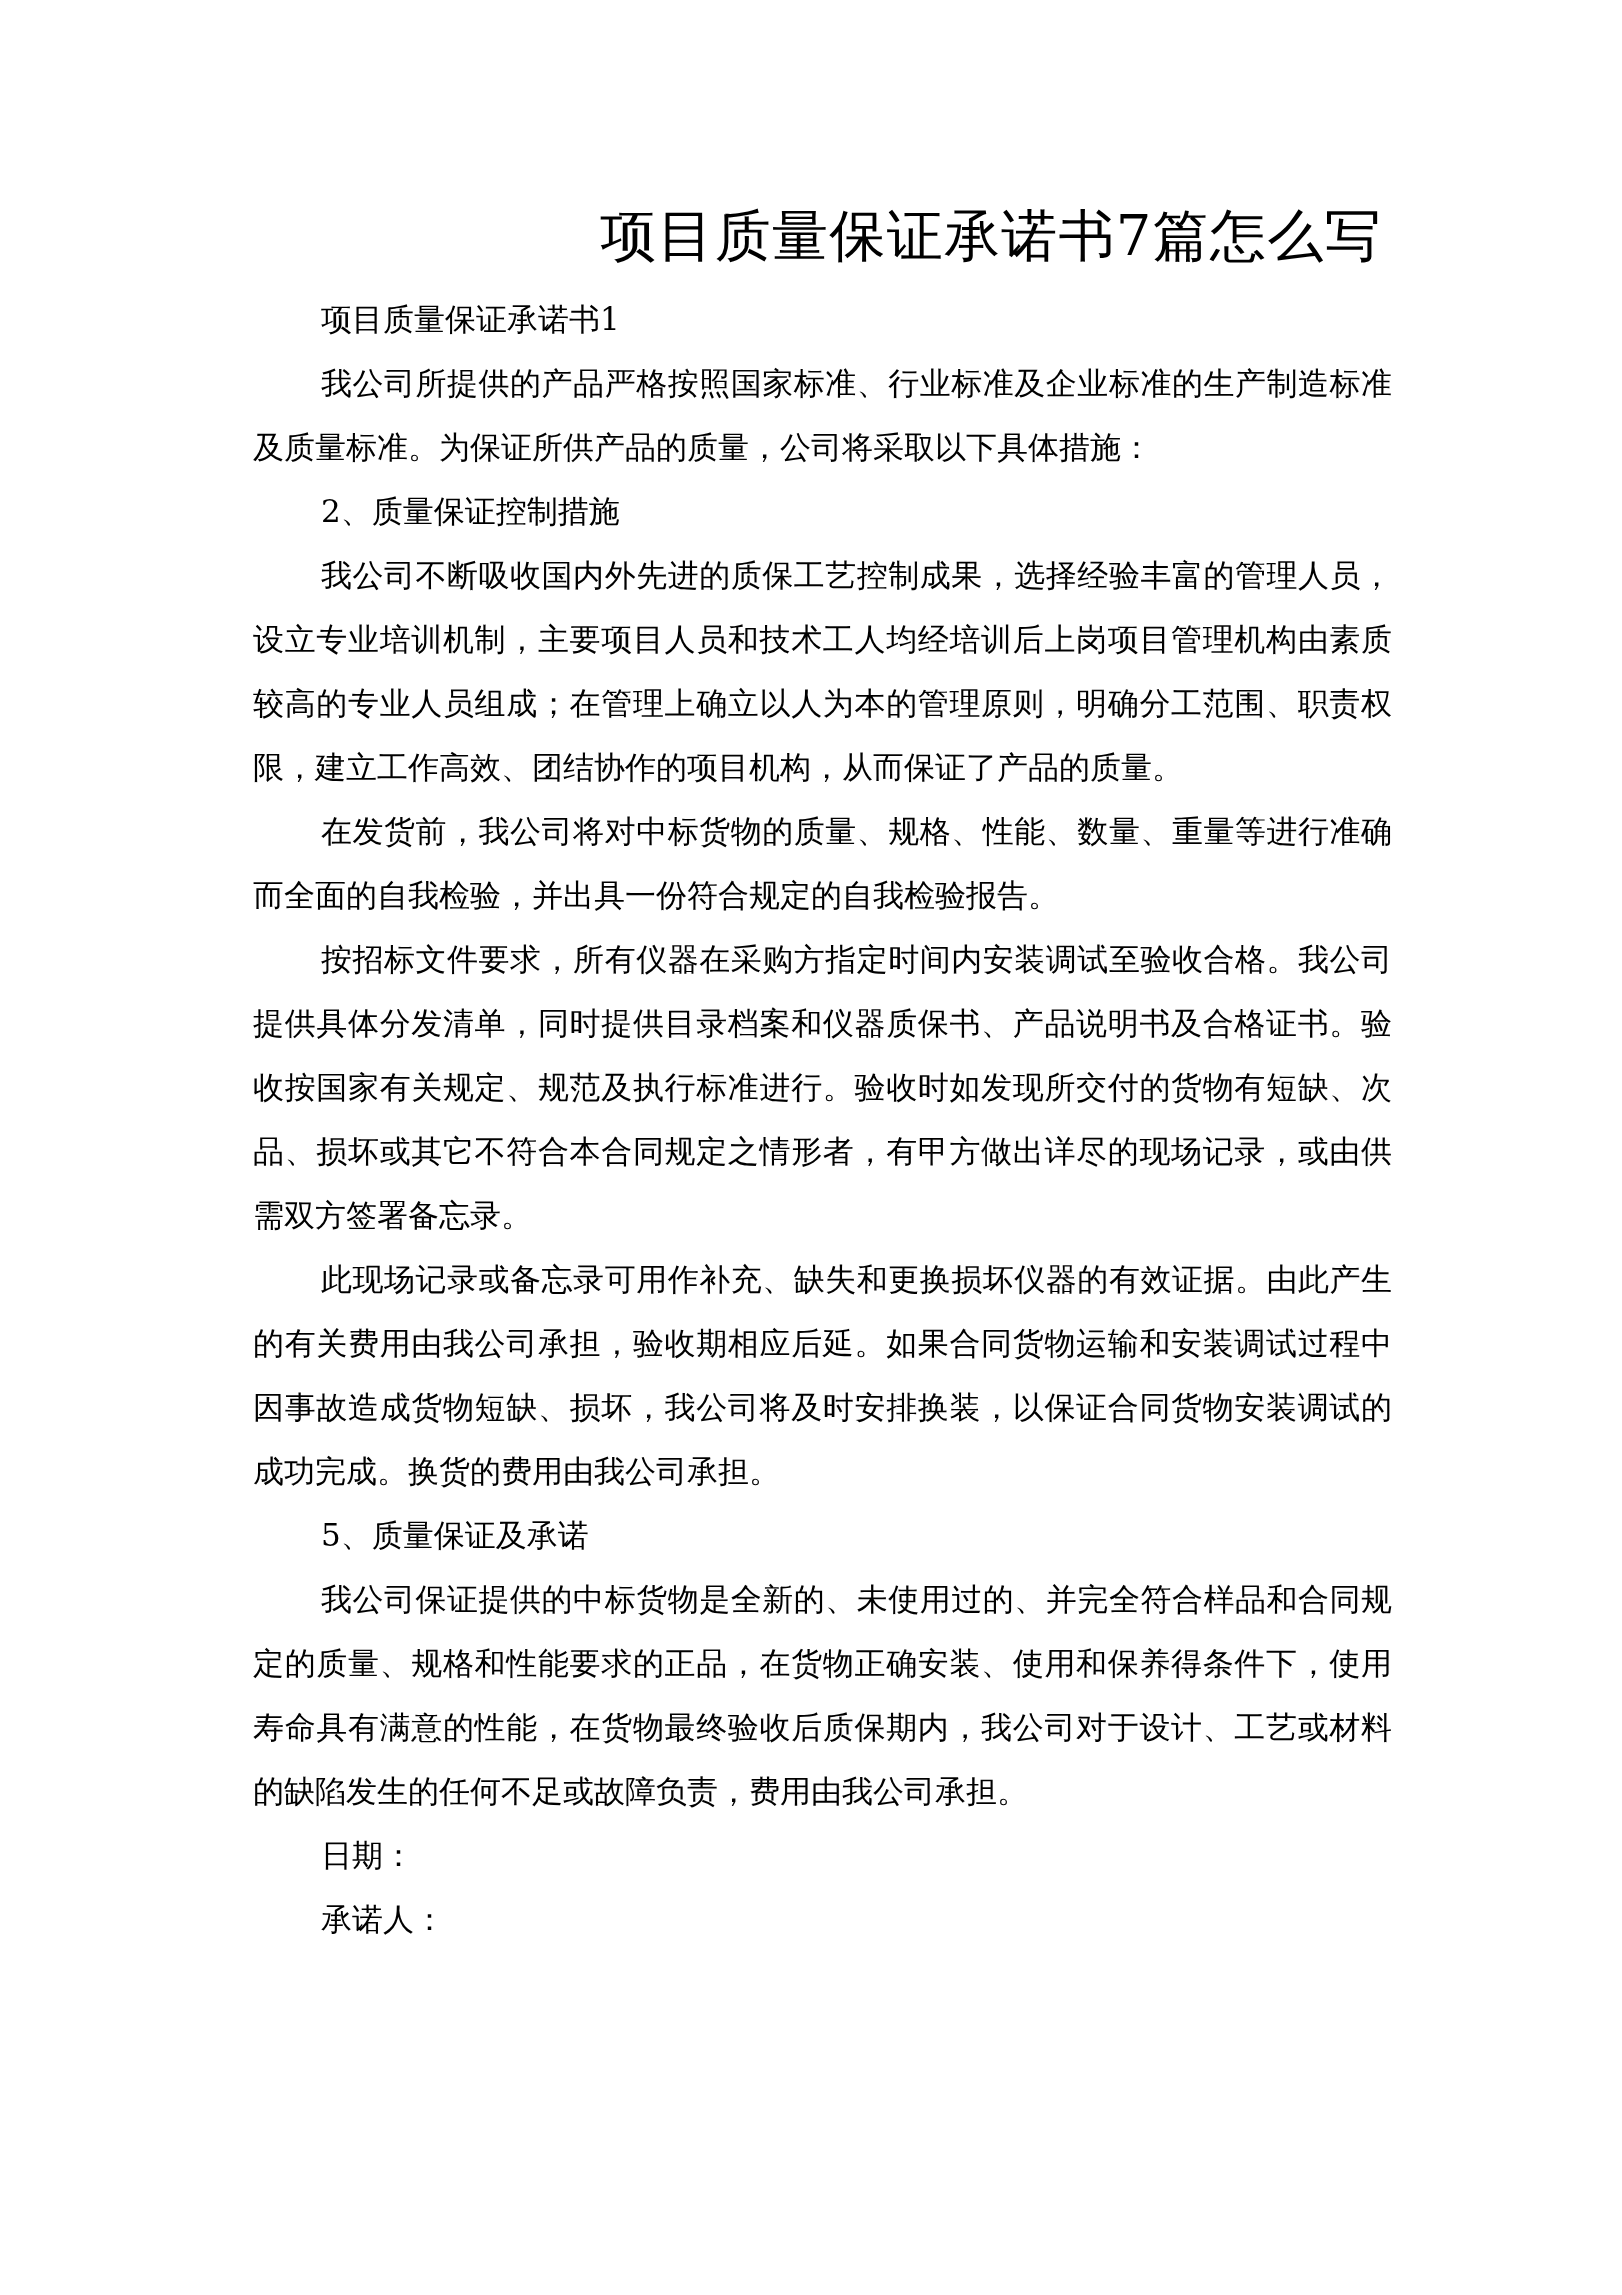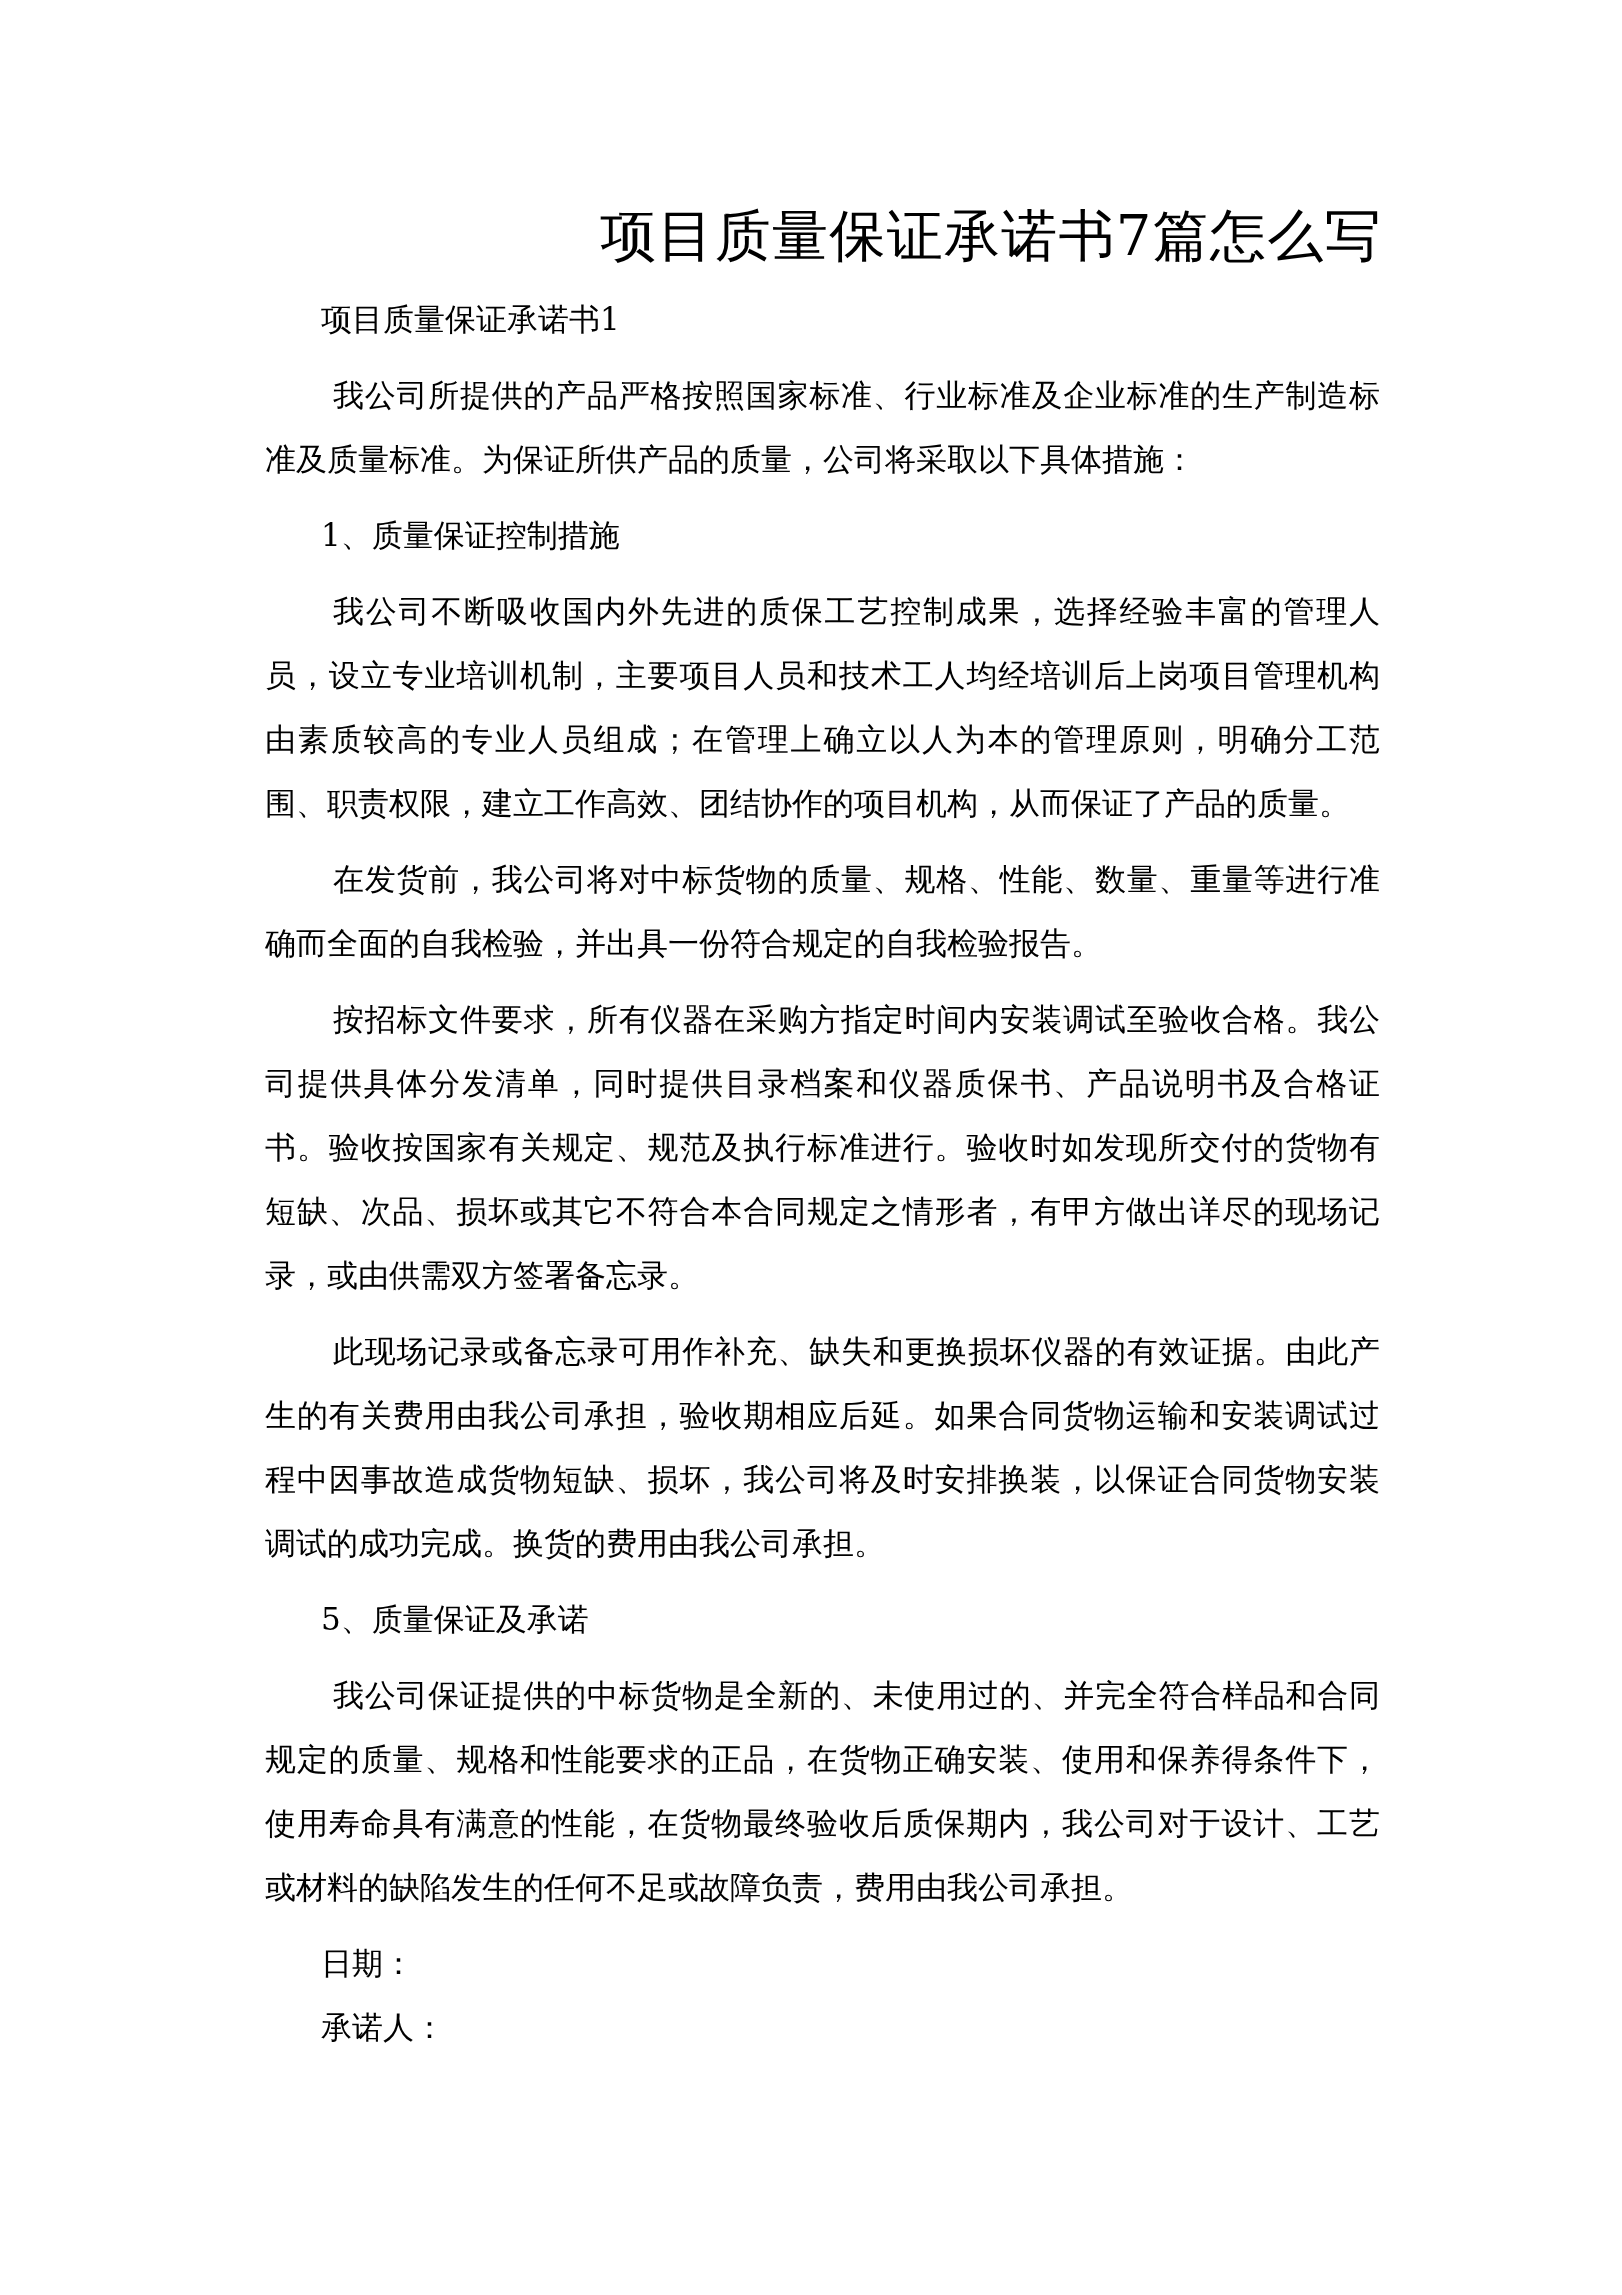--- a/index.html
+++ b/index.html
@@ -34,42 +34,42 @@
     }
     .body {
       position: absolute;
       left: 10px;
       top: 287px;
       width: 1139px;
       font-size: 31px;
       line-height: 64px;
     }
     .para {
-      margin: 12px;
+      margin: 0;
       text-indent: 68px;
       text-align: justify;
       text-align-last: left;
       word-break: break-all;
     }
     .heading {
       margin: 0;
       text-indent: 68px;
     }
   </style>
 </head>
 <body>
 
 <div class="page">
   <div class="title">项目质量保证承诺书7篇怎么写</div>
 
   <div class="body">
     <p class="heading">项目质量保证承诺书1</p>
     <p class="para">我公司所提供的产品严格按照国家标准、行业标准及企业标准的生产制造标准及质量标准。为保证所供产品的质量，公司将采取以下具体措施：</p>
 
-    <p class="heading">1、质量保证控制措施</p>
+    <p class="heading">2、质量保证控制措施</p>
     <p class="para">我公司不断吸收国内外先进的质保工艺控制成果，选择经验丰富的管理人员，设立专业培训机制，主要项目人员和技术工人均经培训后上岗项目管理机构由素质较高的专业人员组成；在管理上确立以人为本的管理原则，明确分工范围、职责权限，建立工作高效、团结协作的项目机构，从而保证了产品的质量。</p>
 
     <p class="para">在发货前，我公司将对中标货物的质量、规格、性能、数量、重量等进行准确而全面的自我检验，并出具一份符合规定的自我检验报告。</p>
 
     <p class="para">按招标文件要求，所有仪器在采购方指定时间内安装调试至验收合格。我公司提供具体分发清单，同时提供目录档案和仪器质保书、产品说明书及合格证书。验收按国家有关规定、规范及执行标准进行。验收时如发现所交付的货物有短缺、次品、损坏或其它不符合本合同规定之情形者，有甲方做出详尽的现场记录，或由供需双方签署备忘录。</p>
     <p class="para">此现场记录或备忘录可用作补充、缺失和更换损坏仪器的有效证据。由此产生的有关费用由我公司承担，验收期相应后延。如果合同货物运输和安装调试过程中因事故造成货物短缺、损坏，我公司将及时安排换装，以保证合同货物安装调试的成功完成。换货的费用由我公司承担。</p>
 
     <p class="heading">5、质量保证及承诺</p>
     <p class="para">我公司保证提供的中标货物是全新的、未使用过的、并完全符合样品和合同规定的质量、规格和性能要求的正品，在货物正确安装、使用和保养得条件下，使用寿命具有满意的性能，在货物最终验收后质保期内，我公司对于设计、工艺或材料的缺陷发生的任何不足或故障负责，费用由我公司承担。</p>
 

